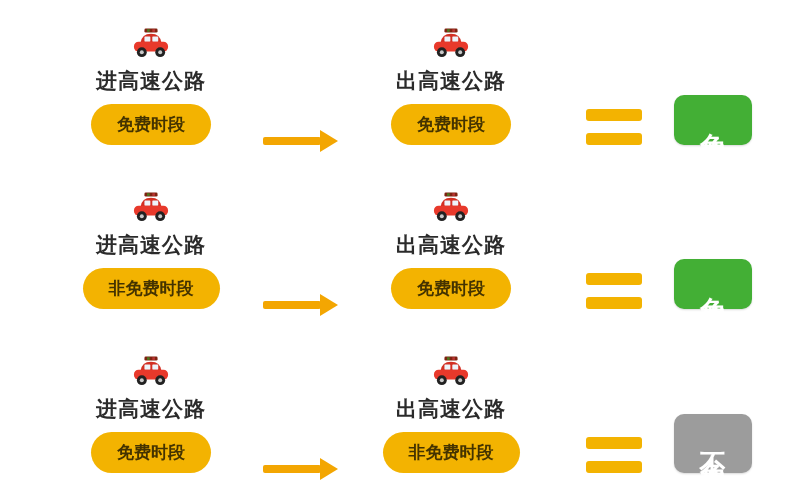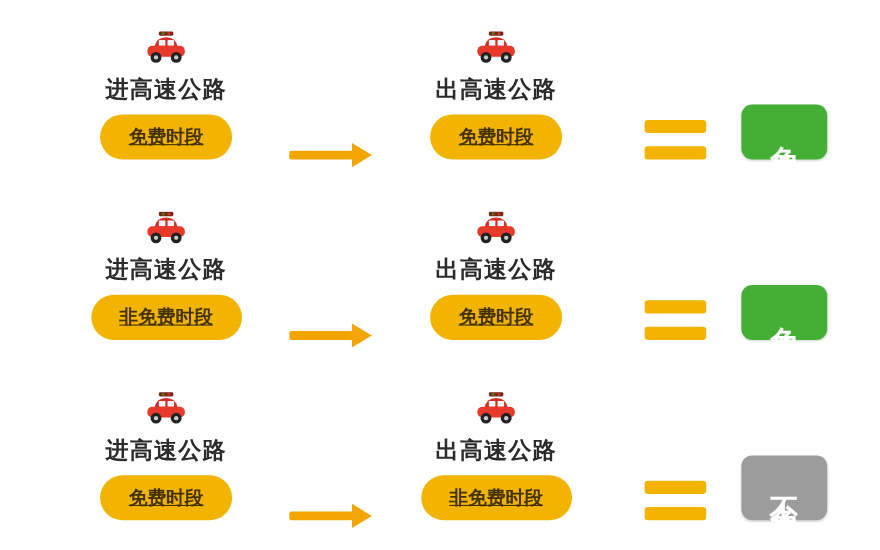--- a/index.html
+++ b/index.html
@@ -37,21 +37,20 @@
     white-space: nowrap;
   }
   .period-badge {
     background: var(--pill-bg, #F3B301);
     color: var(--pill-text, #443300);
     font-size: 17px;
     font-weight: bold;
     padding: 9px 26px;
     border-radius: 22px;
     white-space: nowrap;
-    text-decoration: underline;
   }
   .arrow-wrap {
     flex: 1;
     display: flex;
     justify-content: center;
     align-items: center;
   }
   .arrow {
     width: 58px; height: 8px;
     background: var(--arrow, #F3A602);

